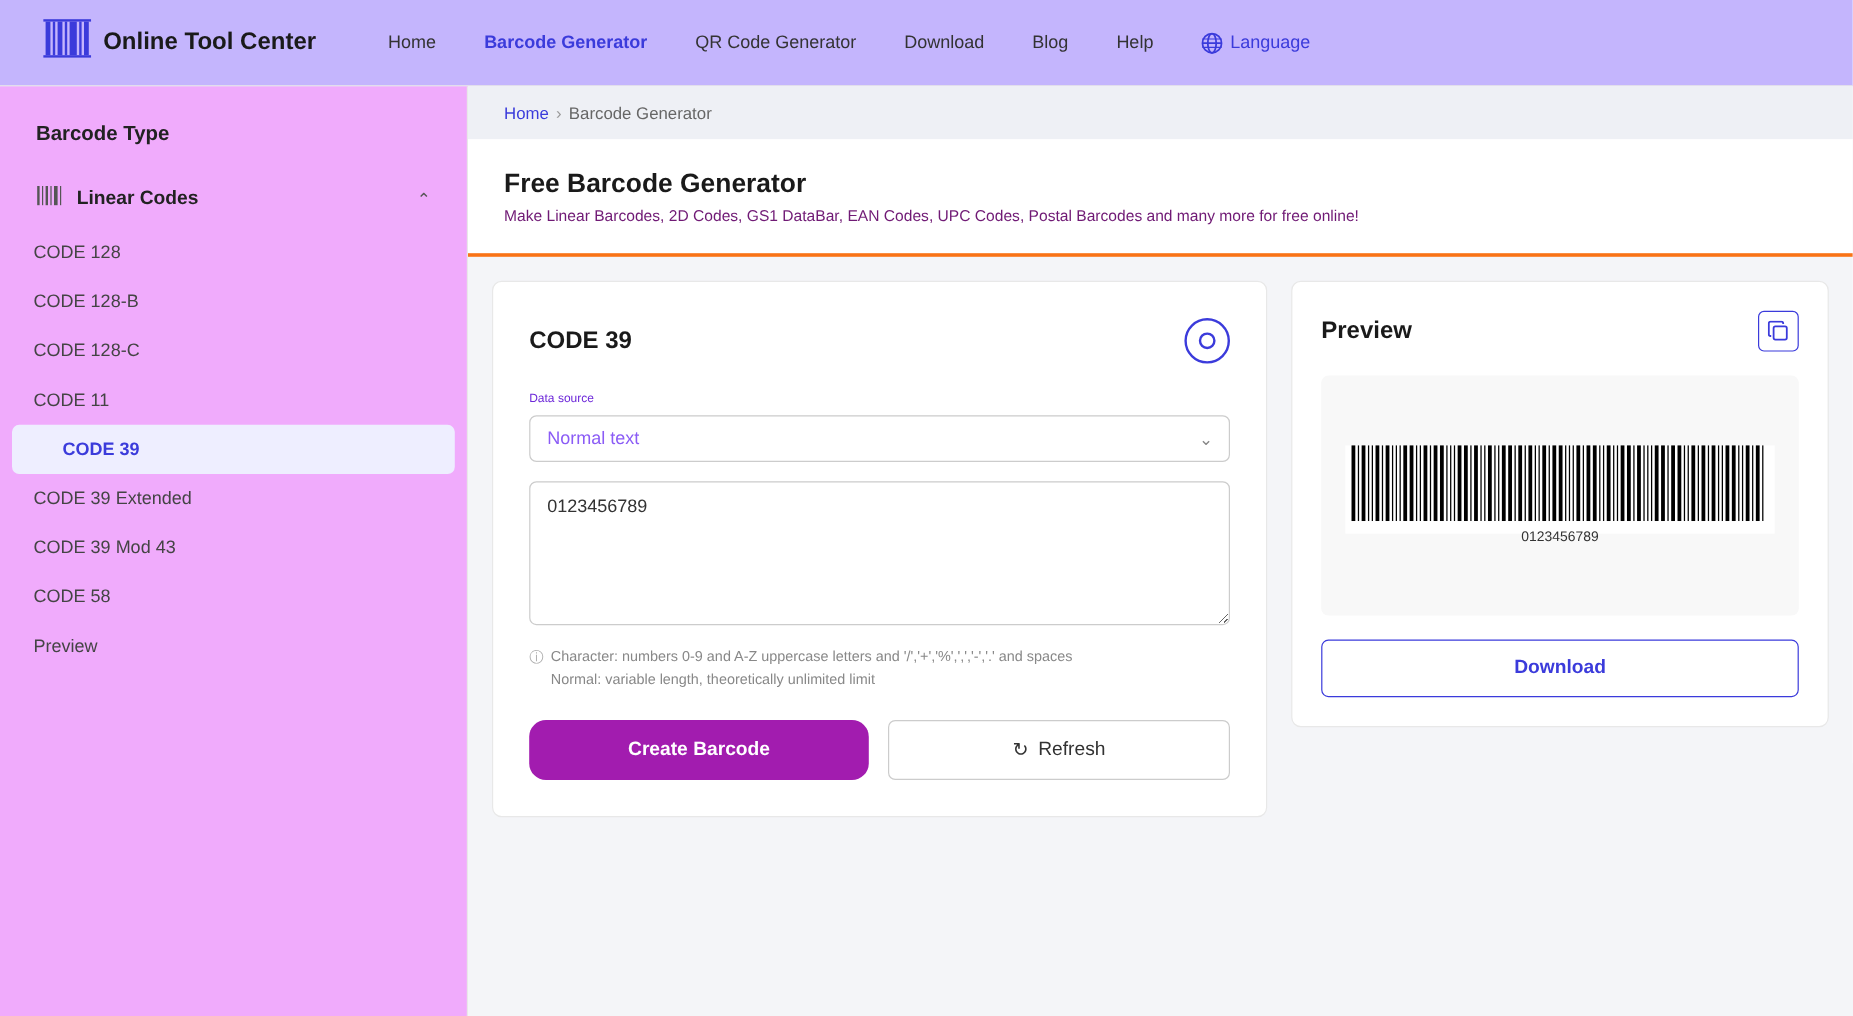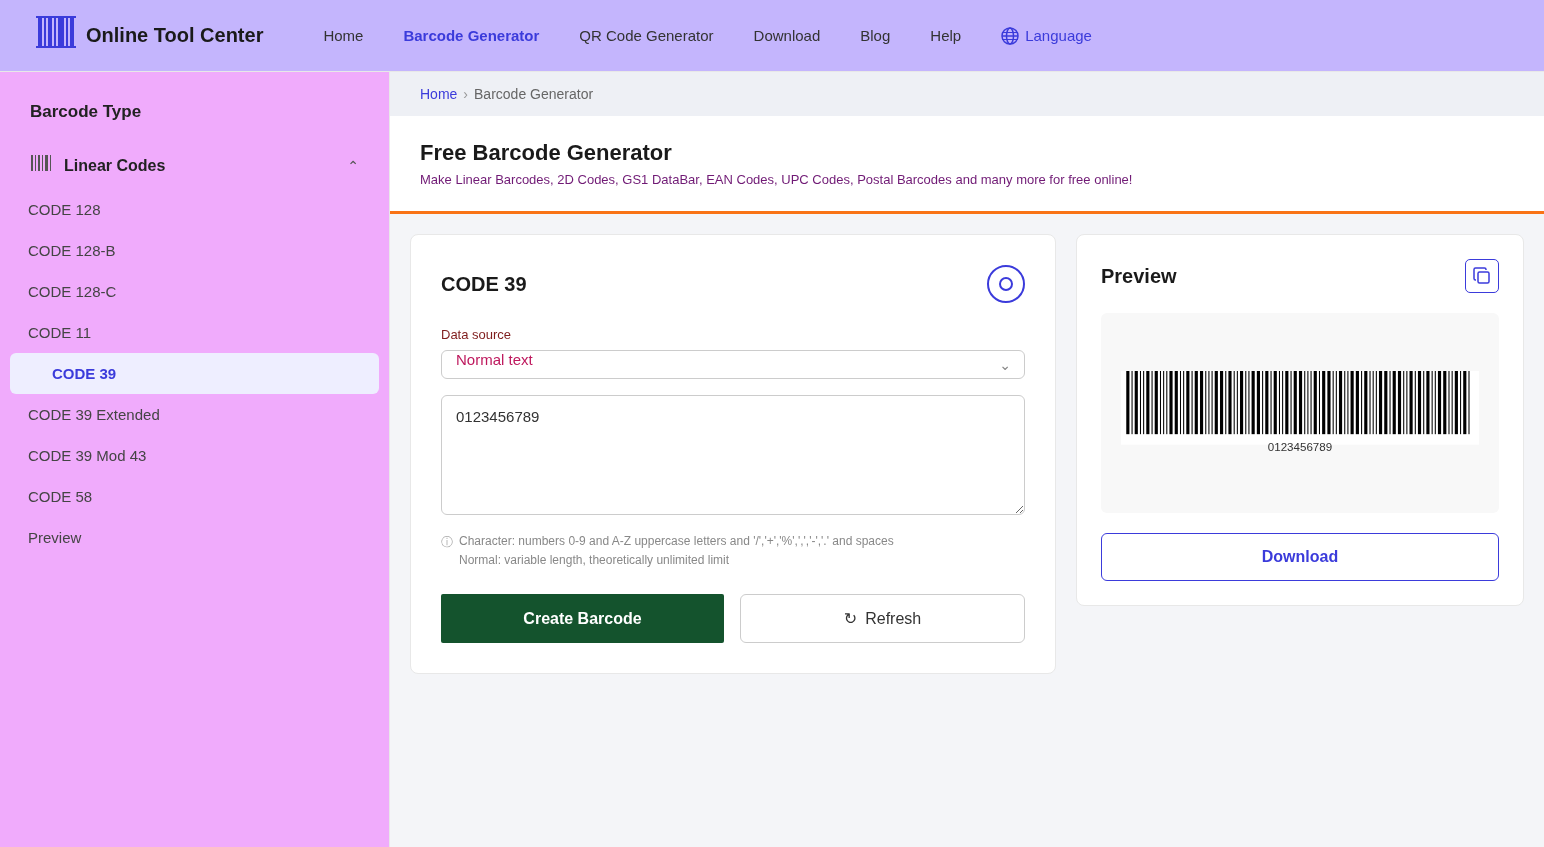--- a/index.html
+++ b/index.html
@@ -198,36 +198,36 @@
       cursor: pointer;
     }
     .target-inner {
       width: 14px;
       height: 14px;
       border: 2.5px solid #3b3bdb;
       border-radius: 50%;
     }
 
     .field-label {
-      font-size: 13px;
-      color: #7f1d1d;
+      font-size: 10px;
+      color: #6d28d9;
       margin-bottom: 8px;
     }
 
     .select-wrapper {
       position: relative;
       margin-bottom: 16px;
     }
     .select-field {
       width: 100%;
-      padding: 0 40px 10px 14px;
+      padding: 10px 40px 10px 14px;
       border: 1px solid #ccc;
       border-radius: 6px;
       font-size: 15px;
-      color: #be185d;
+      color: #8b5cf6;
       background: #fff;
       appearance: none;
       cursor: pointer;
     }
     .select-chevron {
       position: absolute;
       right: 14px;
       top: 50%;
       transform: translateY(-50%);
       color: #888;
@@ -259,24 +259,24 @@
       color: #aaa;
       margin-top: 1px;
       flex-shrink: 0;
     }
 
     .action-btns {
       display: flex;
       gap: 16px;
     }
     .btn-create {
-      background: #14532d;
+      background: #a21caf;
       color: #fff;
       border: none;
-      border-radius: 2px;
+      border-radius: 14px;
       padding: 14px 36px;
       font-size: 16px;
       font-weight: 600;
       cursor: pointer;
       flex: 1;
     }
     .btn-refresh {
       background: #fff;
       color: #333;
       border: 1.5px solid #ccc;

